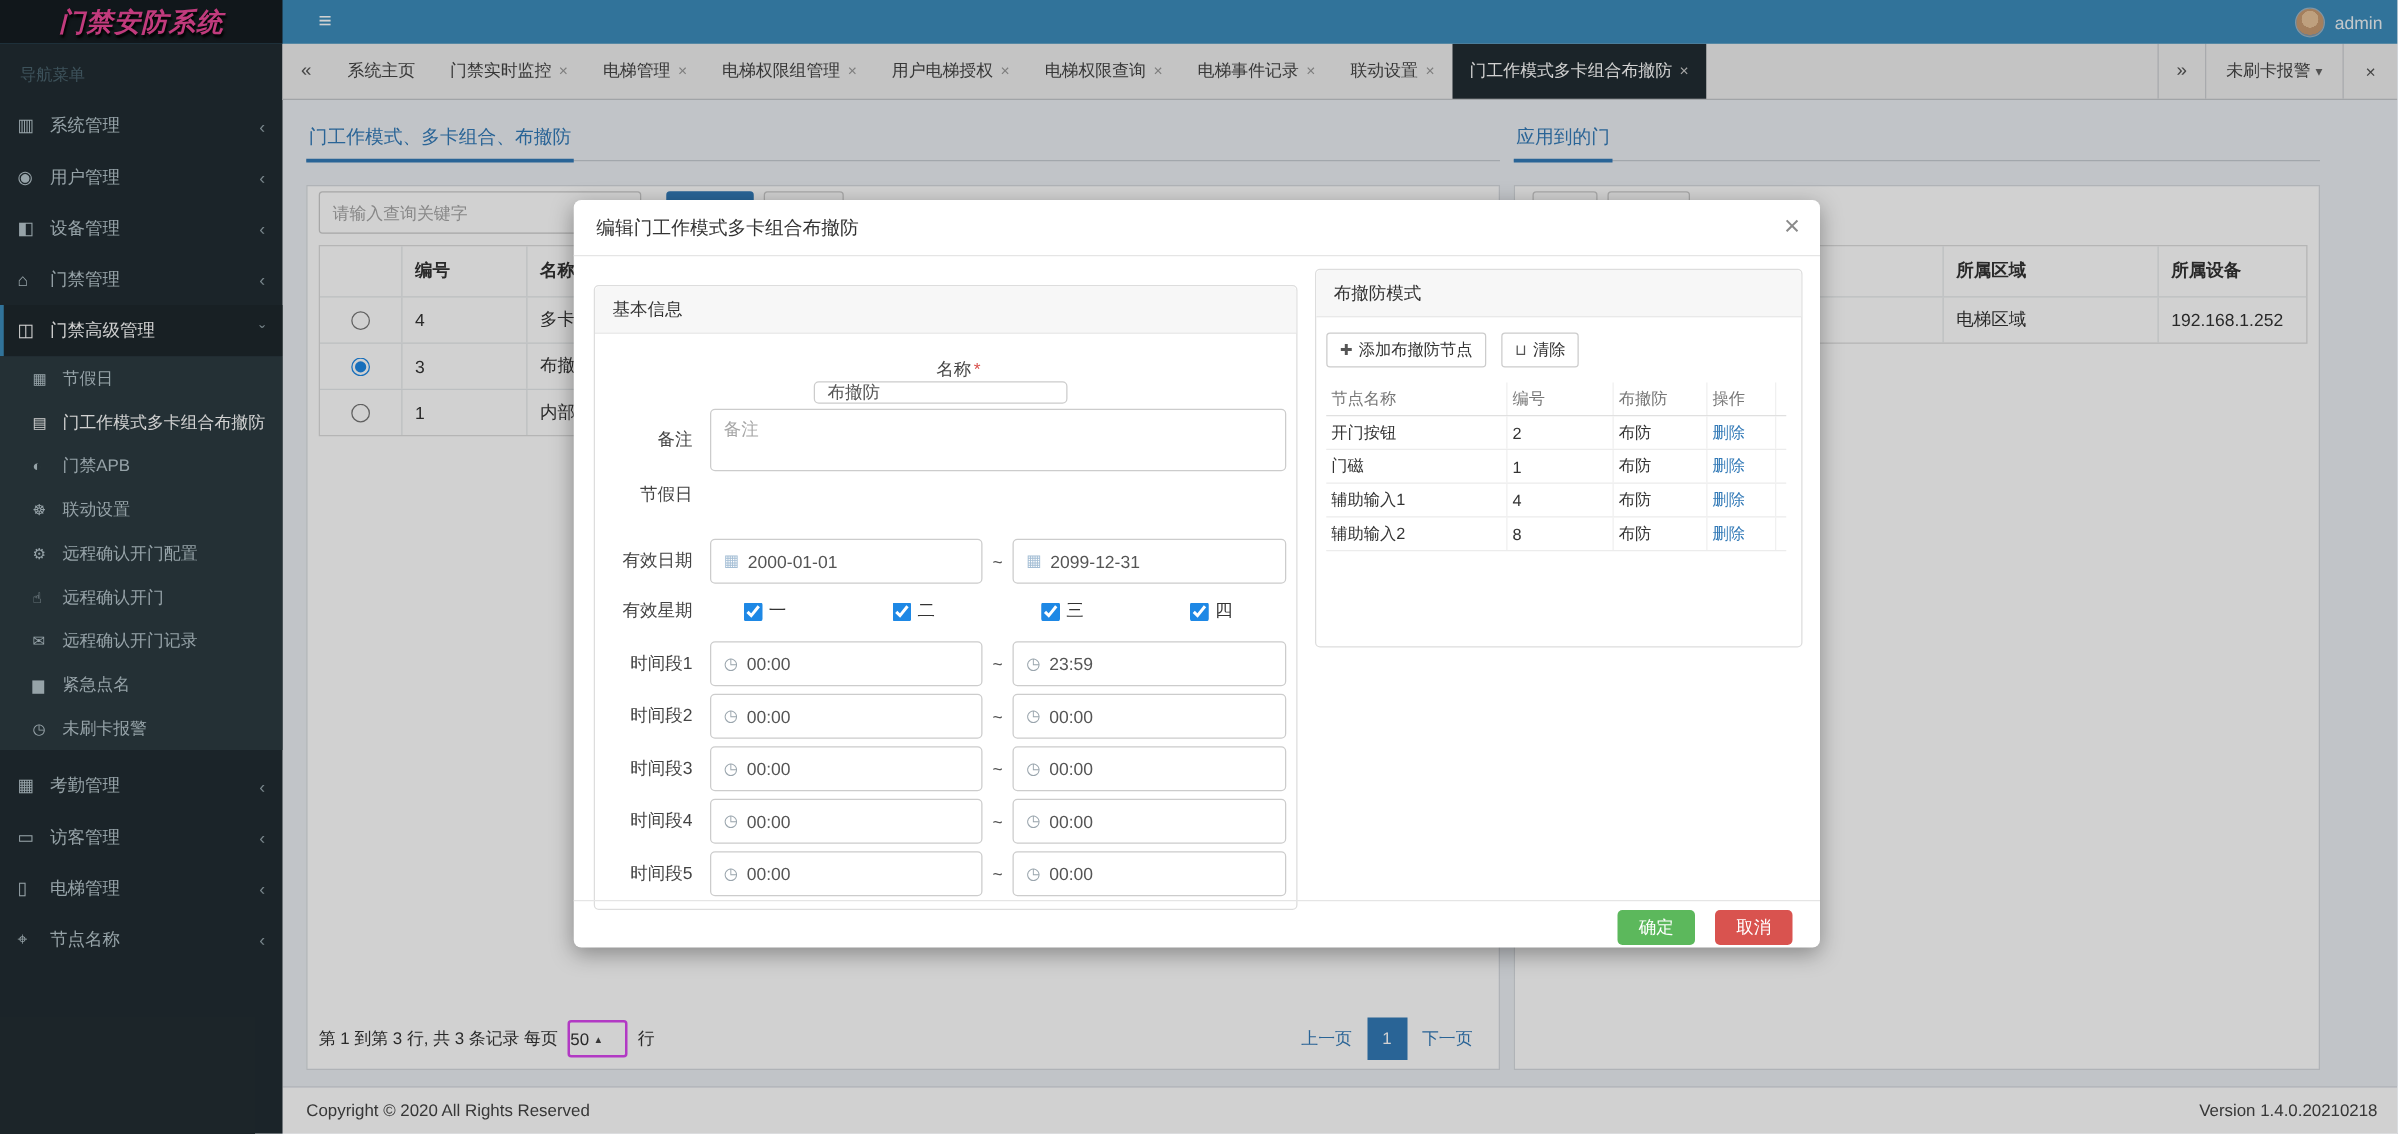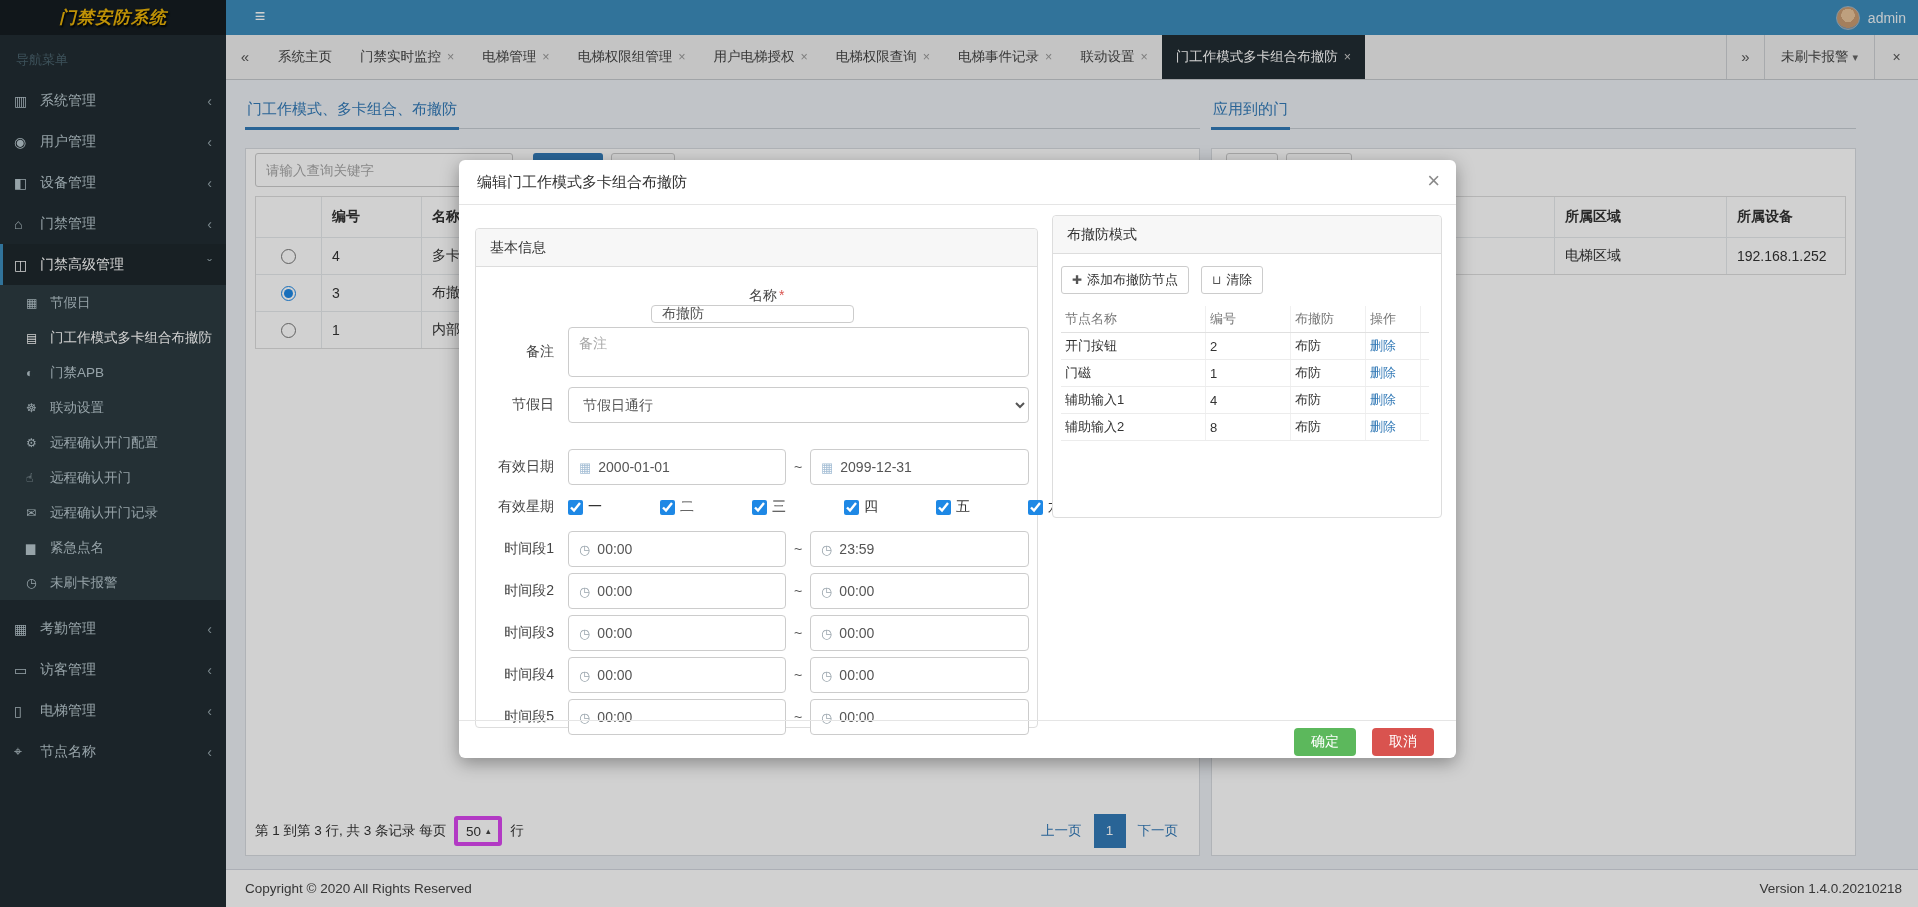--- a/index.html
+++ b/index.html
@@ -2,21 +2,21 @@
 <html><head>
 <meta charset="utf-8">
 <style>
   * { margin:0; padding:0; box-sizing:border-box; }
   body { width:1918px; height:907px; position:relative; overflow:hidden;
          font-family:"Liberation Sans","DejaVu Sans",sans-serif; background:#ecf0f5; font-size:14px; }
   
   .topbar { position:absolute; left:0; top:0; width:1918px; height:35px; background:#3c8dbc; z-index:5; }
   .logo { position:absolute; left:0; top:0; width:226px; height:35px; background:#151d21;
           display:flex; align-items:center; justify-content:center; }
-  .logo span { color:#eab308; font-weight:bold; font-size:17px; letter-spacing:1px;
+  .logo span { color:#ec4899; font-weight:bold; font-size:21px; letter-spacing:1px;
                text-shadow:1px 2px 2px #000; font-style:italic; }
   .hamburger { position:absolute; left:240px; top:0; width:40px; height:35px; color:#fff;
                font-size:18px; text-align:center; line-height:33px; cursor:pointer; }
   .userbox { position:absolute; right:12px; top:0; height:35px; display:flex; align-items:center; gap:8px; }
   .avatar { width:24px; height:24px; border-radius:50%; background:radial-gradient(circle at 50% 38%, #e8c49a 0 38%, #c89b72 39% 70%, #8b9aa6 71%); border:1px solid #9fb6c6; }
   .uname { color:#eef4f8; font-size:14px; }
   
   .sidebar { position:absolute; left:0; top:35px; width:226px; height:872px; background:#222d32; z-index:4; }
   .nav-label { height:45px; padding:16px 0 0 16px; color:#4b646f; font-size:13px; }
   .side-item { height:41px; display:flex; align-items:center; padding:0 14px; color:#b8c7ce; cursor:pointer; }
@@ -68,22 +68,22 @@
   .c-id { width:100px; }
   .c-name { flex:1; }
   .c-hid { width:333px; }
   .c-area { width:172px; }
   .c-dev { flex:1; }
   input[type=radio] { width:15px; height:15px; accent-color:#1e88e5; }
   input[type=checkbox] { width:15px; height:15px; accent-color:#1e88e5; }
   .pagi { position:absolute; left:9px; right:9px; top:662px; height:40px; display:flex;
           justify-content:space-between; align-items:center; font-size:13.5px; color:#333; }
   .pagi-left { display:flex; align-items:center; gap:8px; }
-  .pgsize { width:48px; height:30px; border:4px solid #d946ef; border-radius:3px; display:flex;
-            align-items:center; justify-content:center; gap:5px; cursor:pointer; background:#fff; }
+  .pgsize { width:48px; height:30px; border:2px solid #d946ef; border-radius:3px; display:flex;
+            align-items:center; justify-content:flex-start; gap:5px; cursor:pointer; background:#fff; }
   .pgsize .caret { font-size:9px; color:#444; }
   .pagi-right { display:flex; align-items:center; }
   .plink { color:#337ab7; padding:0 12px; line-height:34px; cursor:pointer; }
   .pcur { width:32px; height:34px; background:#337ab7; color:#fff; text-align:center; line-height:34px; cursor:pointer; }
   .page-footer { position:absolute; left:0; right:0; top:789px; height:38px; background:#fff;
                  border-top:1px solid #d2d6de; display:flex; justify-content:space-between;
                  padding:0 16px 0 19px; align-items:center; font-size:13.5px; color:#444; }
   
   .backdrop { position:absolute; left:0; top:0; width:1918px; height:907px; background:rgba(0,0,0,0.18); z-index:50; }
   .modal { position:absolute; left:459px; top:160px; width:997px; height:598px; background:#fff;
@@ -109,21 +109,21 @@
   .sep { width:24px; text-align:center; color:#555; flex:none; }
   input.inp, select.inp, textarea.ta { font-family:inherit; }
   input.inp { padding:0 10px; }
   .ta { flex:1; height:50px; border:1px solid #ccc; border-radius:4px; padding:7px 10px; font-size:14px;
         color:#555; resize:none; }
   .ta::placeholder { color:#a6a6a6; }
   .f-name { margin-bottom:4px;flex-direction:column; }
   .f-remark { margin-bottom:10px; }
   .f-holiday { margin-bottom:26px; }
   .f-date { margin-bottom:8px; }
-  .f-week { margin-bottom:10px; height:28px; }
+  .f-week { margin-bottom:10px; height:28px;gap:27px; }
   .wk { display:flex; align-items:center; margin-right:13px; cursor:pointer; }
   .wk span { margin-left:5px; font-size:14px; color:#333; }
   .arm-body { padding:12px 12px 0 8px; }
   .btn-sm { height:28px; border:1px solid #ccc; background:#fff; border-radius:3px; font-size:13px;
             color:#333; padding:0 10px; display:inline-flex; align-items:center; gap:5px; cursor:pointer; margin-right:8px; }
   .btn-sm .ic { font-size:12px; color:#555; }
   .arm-table { margin-top:12px; }
   .ar { display:flex; align-items:center; height:27px; border-bottom:1px solid #ececec; font-size:13px; color:#333; }
   .ar.head { color:#777; border-bottom:1px solid #e0e0e0; }
   .ac { height:100%; display:flex; align-items:center; padding-left:4px; border-right:1px solid #f0f0f0; }
@@ -356,23 +356,20 @@
       <div class="frow f-name">
         <label><span>名称</span><span class="req">*</span></label>
         <input class="inp full" value="布撤防" style="">
       </div>
       <div class="frow f-remark">
         <label>备注</label>
         <textarea class="ta" placeholder="备注" style=""></textarea>
       </div>
       <div class="frow f-holiday">
         <label>节假日</label>
-        <select class="inp full">
-          <option>节假日通行</option>
-        </select>
       </div>
       <div class="frow f-date">
         <label>有效日期</label>
         <div class="inp half">
           <span class="ic cal">▦</span>
           <span>2000-01-01</span>
         </div>
         <span class="sep">~</span>
         <div class="inp full">
           <span class="ic cal">▦</span>

